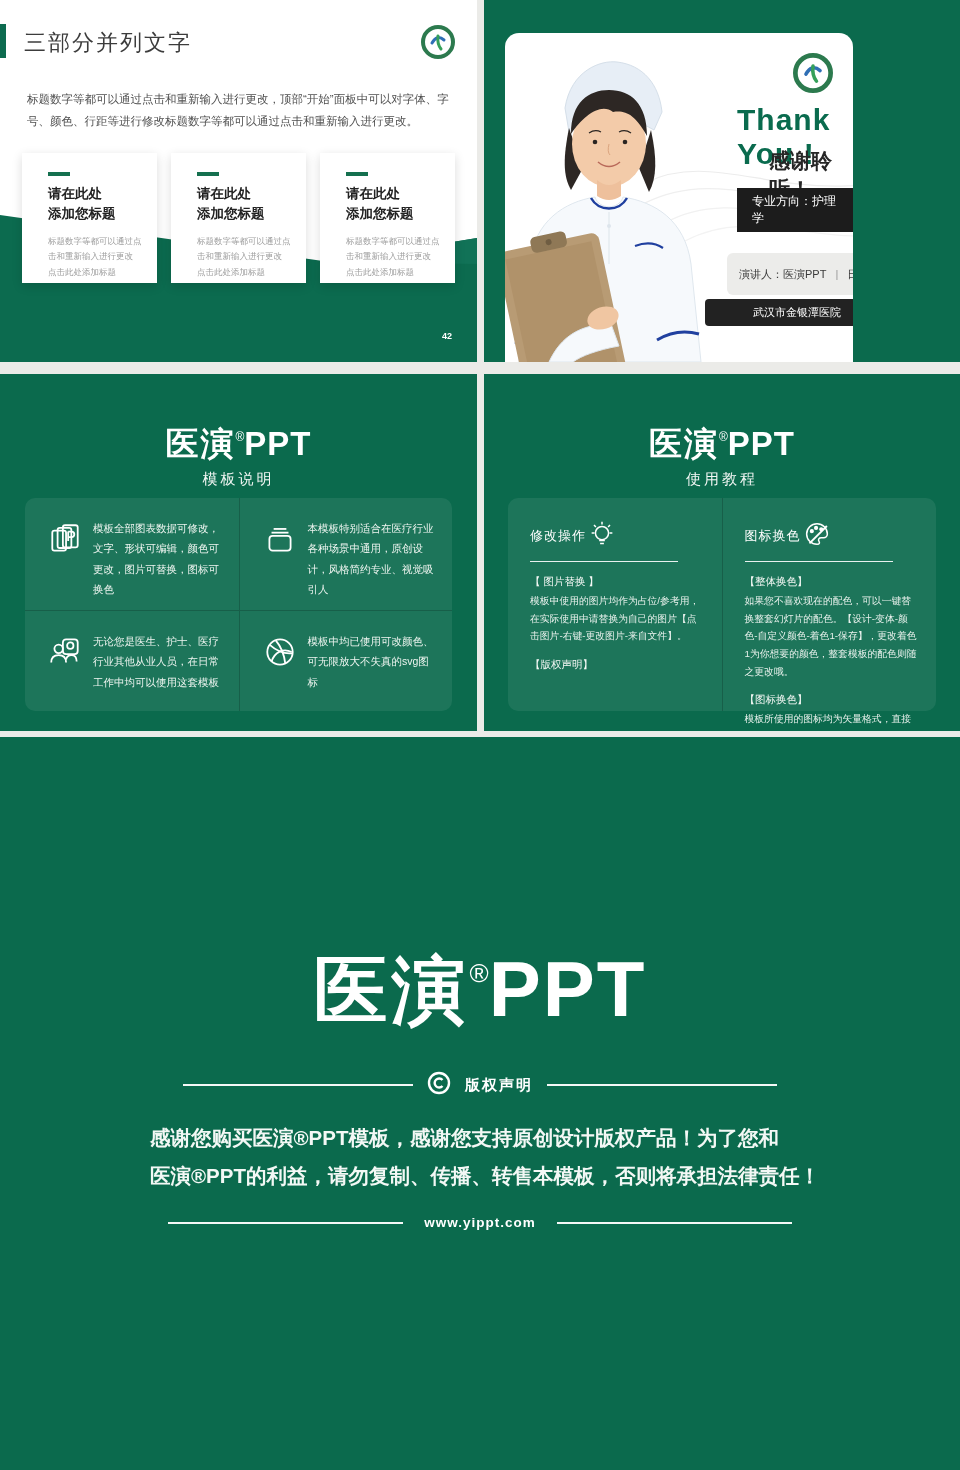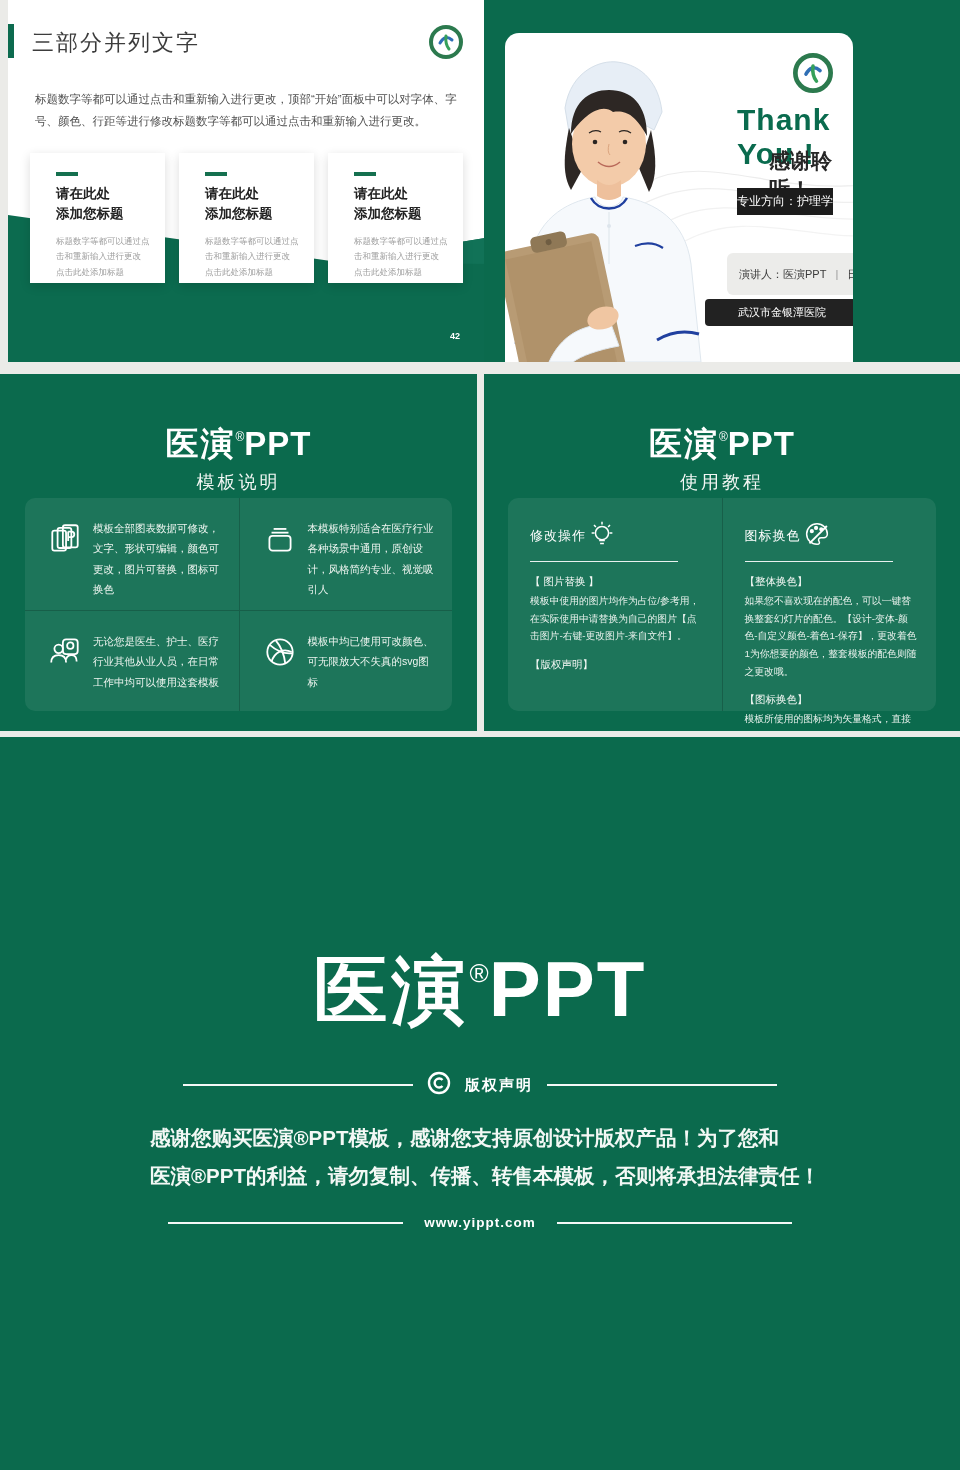--- a/index.html
+++ b/index.html
@@ -2,51 +2,51 @@
 <html><head>
 <meta charset="utf-8">
 <style>
   html,body{margin:0;padding:0;}
   body{background:#d8d8d6;font-family:"Liberation Sans","DejaVu Sans",sans-serif;}
   #canvas{position:relative;width:960px;height:1470px;background:#ebebe8;overflow:hidden;margin:0 auto;}
   .slide{position:absolute;overflow:hidden;}
   .abs{position:absolute;}
 
   
-  #slide-a{left:8px;top:0;width:477px;height:362px;background:#ffffff;}
+  #slide-a{left:0;top:0;width:477px;height:362px;background:#ffffff;}
   .sa-bar{left:0;top:24px;width:6px;height:34px;background:#0d6b4f;}
   .sa-title{left:24px;top:28px;font-size:22px;color:#3c3c3c;letter-spacing:2px;}
   .sa-logo{left:421px;top:25px;}
   .sa-intro{left:27px;top:88px;width:430px;font-size:11.5px;line-height:1.95;color:#4f4f4f;}
   .sa-wedge{left:0;top:212px;width:477px;height:150px;}
   .sa-card{top:153px;width:135px;height:130px;background:#fff;box-shadow:0 3px 10px rgba(0,0,0,0.14);z-index:3;}
   .sa-card .dash{margin:19px 0 0 26px;width:22px;height:4px;background:#15704f;}
   .sa-card .card-title{margin:8px 0 0 26px;font-size:13.5px;font-weight:bold;line-height:1.5;color:#222;}
   .sa-card .card-body{margin:9px 14px 0 26px;font-size:8.5px;line-height:1.85;color:#9e9e9e;}
   .sa-pagenum{left:442px;top:331px;font-size:9px;font-weight:bold;color:#ffffff;z-index:4;}
 
   
   #slide-b{left:484px;top:0;width:476px;height:362px;background:#0b6a4d;}
   .sb-card{position:absolute;left:21px;top:33px;width:348px;height:329px;background:#ffffff;border-radius:14px 14px 0 0;overflow:hidden;}
   .sb-logo{right:20px;top:20px;z-index:4;}
   .sb-wave{left:140px;top:30px;z-index:1;}
   .sb-nurse{left:0;bottom:0;z-index:3;}
   .sb-thanks-en{left:232px;top:70px;font-size:30px;font-weight:bold;color:#0a6b4e;letter-spacing:1px;z-index:2;}
   .sb-thanks-cn{left:232px;top:114px;font-size:21px;font-weight:bold;color:#262626;z-index:2;margin-left:32px;}
-  .sb-badge{left:232px;top:155px;background:#1c1c1c;color:#ffffff;font-size:12px;padding:5px 0;z-index:2;}
+  .sb-badge{left:232px;top:155px;background:#1c1c1c;color:#ffffff;font-size:12px;padding:5px 15px;z-index:2;}
   .sb-infobox{left:222px;top:220px;width:233px;height:42px;background:#ececea;border-radius:6px;display:flex;align-items:center;padding-left:12px;font-size:11px;color:#3a3a3a;gap:9px;z-index:2;box-sizing:border-box;}
-  .sb-hospital{left:200px;top:266px;width:255px;height:27px;background:#222222;color:#ffffff;font-size:11px;border-radius:4px 8px 8px 4px;display:flex;align-items:center;padding-left:33px;z-index:2;box-sizing:border-box;}
+  .sb-hospital{left:200px;top:266px;width:255px;height:27px;background:#222222;color:#ffffff;font-size:11px;border-radius:4px 8px 8px 4px;display:flex;align-items:center;padding-left:48px;z-index:2;box-sizing:border-box;}
 
   
   .green-slide{background:#0b6a4d;color:#fff;}
   .brand-row{width:100%;text-align:center;color:#ffffff;}
   .brand-cn{font-size:33px;font-weight:800;letter-spacing:2px;}
   .brand-reg{font-size:12px;vertical-align:14px;}
   .brand-en{font-size:33px;font-weight:800;letter-spacing:1px;}
-  .slide-subtitle{width:100%;text-align:center;font-size:18px;color:#f2f7f4;letter-spacing:3px;}
+  .slide-subtitle{width:100%;text-align:center;font-size:15px;color:#f2f7f4;letter-spacing:3px;}
   .panel{background:rgba(255,255,255,0.075);border-radius:10px;box-sizing:border-box;}
 
   #slide-c{left:0;top:374px;width:477px;height:357px;}
   .sc-brand{top:48px;}
   .sc-sub{top:96px;}
   .sc-panel{left:25px;top:124px;width:427px;height:213px;display:grid;grid-template-columns:1fr 1fr;grid-template-rows:1fr 1fr;}
   .sc-cell{display:flex;padding:20px 14px 10px 22px;box-sizing:border-box;}
   .sc-cell.col2{border-left:1px solid rgba(0,0,0,0.18);}
   .sc-cell.row2{border-top:1px solid rgba(0,0,0,0.18);}
   .sc-icon{flex:0 0 46px;padding-top:3px;}

